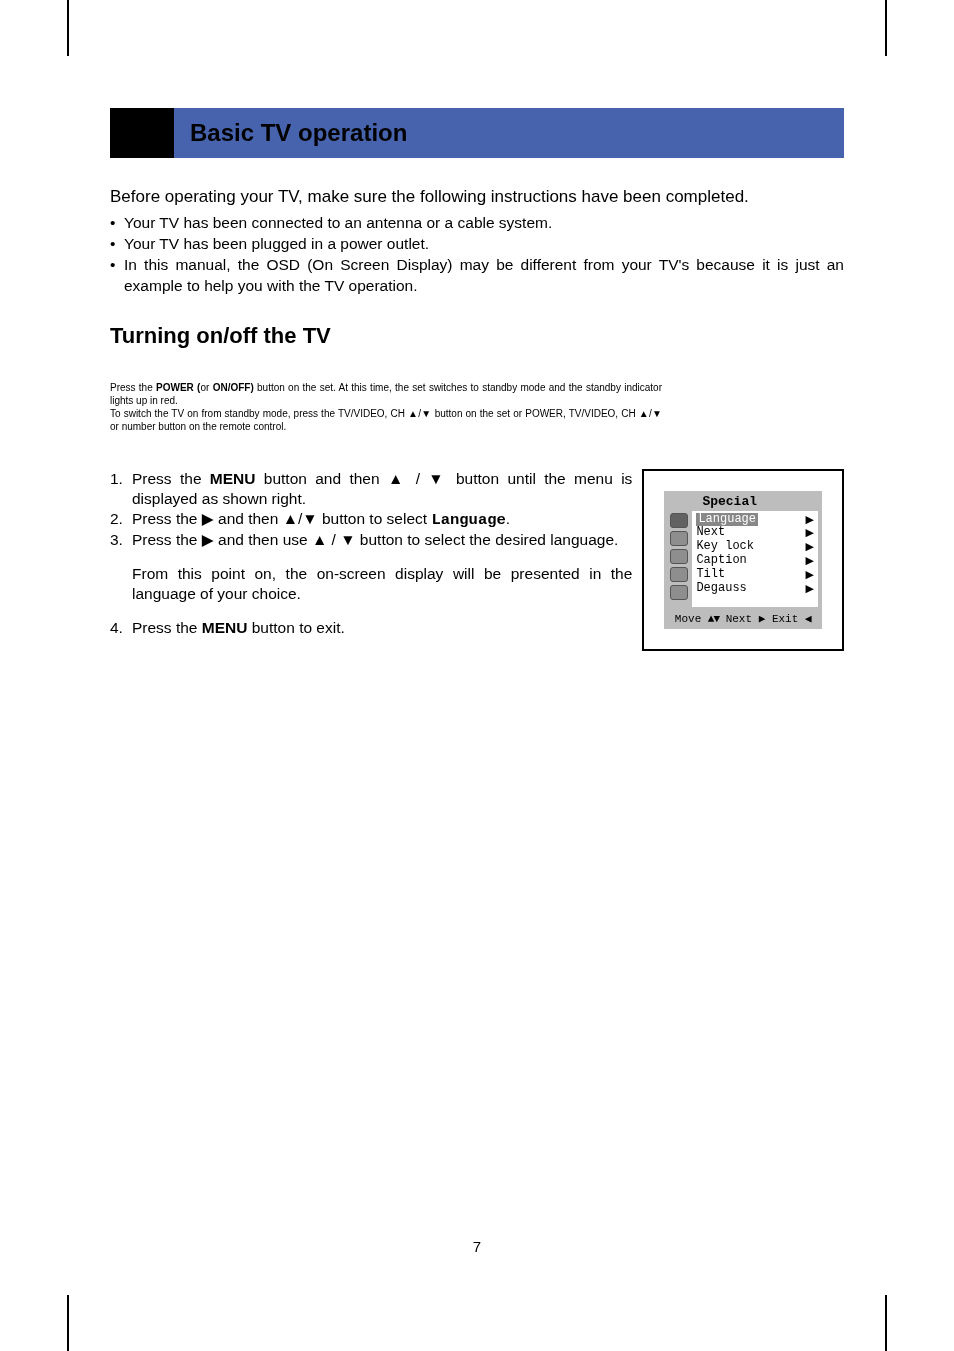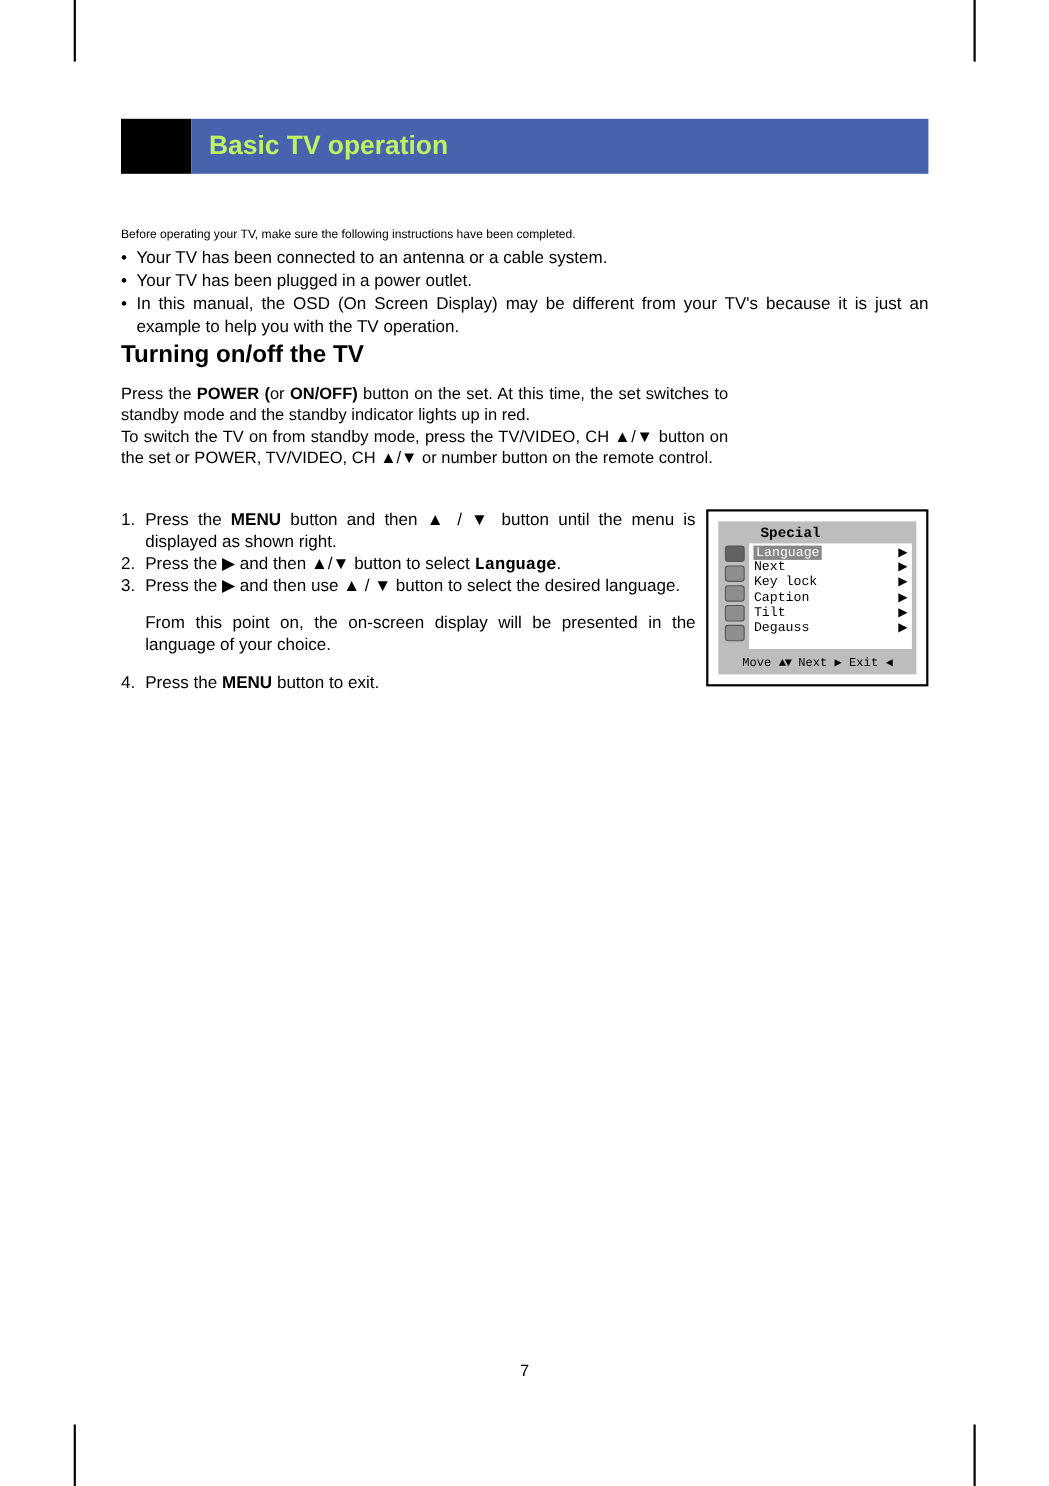--- a/index.html
+++ b/index.html
@@ -8,44 +8,44 @@
   .crop-tl-v { position: absolute; left: 67px; top: 0; width: 2px; height: 56px; background: #000; }
   .crop-tr-v { position: absolute; right: 67px; top: 0; width: 2px; height: 56px; background: #000; }
   .crop-bl-v { position: absolute; left: 67px; bottom: 0; width: 2px; height: 56px; background: #000; }
   .crop-br-v { position: absolute; right: 67px; bottom: 0; width: 2px; height: 56px; background: #000; }
 
   .content { position: absolute; left: 110px; top: 108px; width: 734px; }
 
   .title-row { display: flex; align-items: stretch; height: 50px; }
   .black-box { width: 64px; background: #000; }
   .blue-box { flex: 1; background: #4763ad; display: flex; align-items: center; padding-left: 16px; }
-  .blue-box span { color: #bef264; font-weight: bold; font-size: 24px; }
+  .blue-box span { color: #000000; font-weight: bold; font-size: 24px; }
 
-  .intro { margin-top: 48px; font-size: 11px; line-height: 1.35; }
+  .intro { margin-top: 28px; font-size: 17px; line-height: 1.35; }
   .bullets { margin-top: 4px; }
   .bullet-row { display: flex; font-size: 15.5px; line-height: 1.35; text-align: justify; }
   .bullet-row .dot { width: 14px; flex-shrink: 0; }
   .bullet-row .txt { flex: 1; }
 
-  .h2 { font-weight: bold; font-size: 22px; }
+  .h2 { font-weight: bold; font-size: 22px; margin-top: 26px; }
 
-  .turning-body { margin-top: 14px; width: 552px; font-size: 15px; line-height: 1.30; text-align: justify; }
+  .turning-body { margin-top: 32px; width: 552px; font-size: 10px; line-height: 1.30; text-align: justify; }
   .turning-body p + p { margin-top: 16px; }
 
   .selecting-wrap { margin-top: 36px; }
   .selecting-row { display: flex; margin-top: 12px; }
   .selecting-left { width: 570px; font-size: 15.5px; line-height: 1.30; }
   .ol-item { display: flex; text-align: justify; }
   .ol-item .num { width: 22px; flex-shrink: 0; }
   .ol-item .txt { flex: 1; }
   .indent-para { margin-left: 22px; margin-top: 14px; text-align: justify; }
   .step4 { margin-top: 14px; display: flex; }
 
   .osd-box { margin-left: 10px; width: 220px; }
-  .osd-outer { border: 2px solid #000; padding: 9px; background: #fff; }
+  .osd-outer { border: 2px solid #000; padding: 20px; background: #fff; }
   .osd-inner { background: #bdbdbd; position: relative; }
   .osd-title { font-family: "Courier New", monospace; font-weight: bold; font-size: 13px; padding: 3px 0 2px 38px; }
   .osd-body { display: flex; }
   .osd-icons { width: 26px; display: flex; flex-direction: column; align-items: center; padding: 2px 0 4px 4px; gap: 3px; }
   .osd-icon { width: 18px; height: 15px; background: #8e8e8e; border: 1px solid #555; border-radius: 3px; }
   .osd-icon.active { background: #626262; }
   .osd-list { flex: 1; background: #fff; margin: 0 4px 2px 2px; font-family: "Courier New", monospace; font-size: 12px; line-height: 1.15; padding: 2px 4px 12px 4px; }
   .osd-list-row { display: flex; justify-content: space-between; }
   .osd-list-row .tri { font-size: 11px; }
   .osd-list-row.hl .lab { background: #888; color: #fff; padding: 0 2px; }

